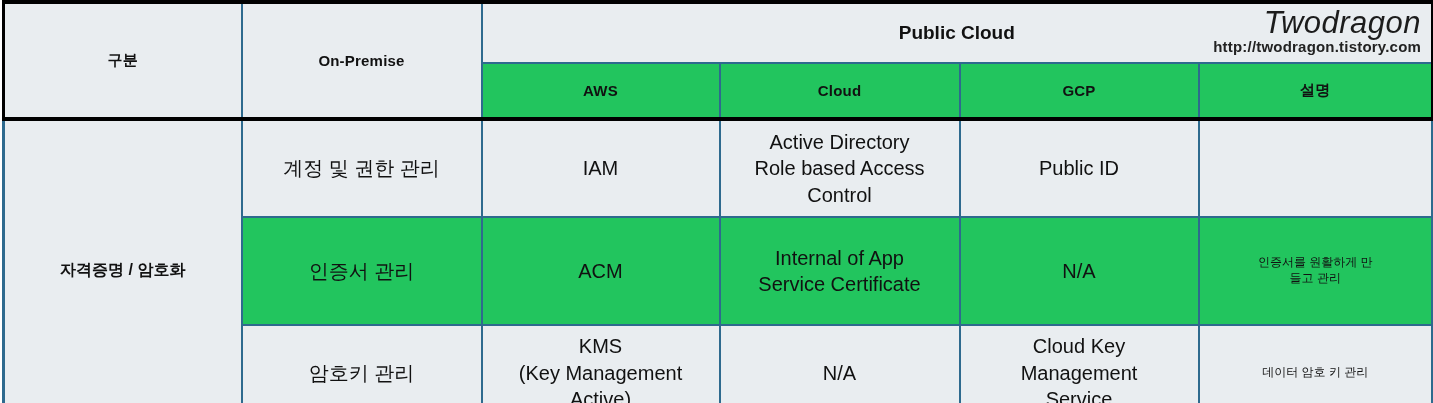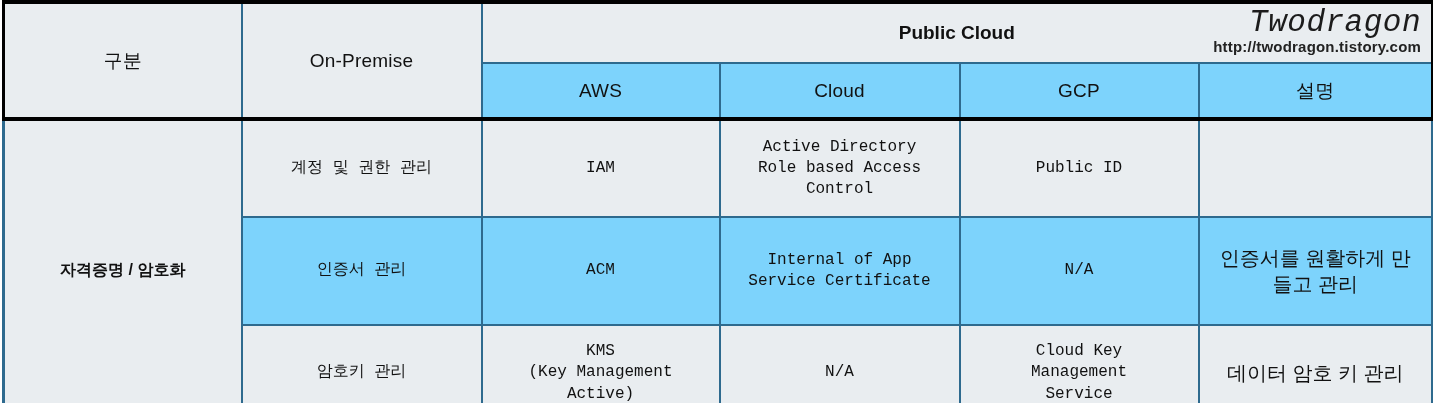--- a/index.html
+++ b/index.html
@@ -24,70 +24,69 @@
   table.compare th, table.compare td {
     border: 2px solid #2e6a8e;
     text-align: center;
     vertical-align: middle;
     padding: 2px 6px;
     box-sizing: border-box;
     overflow: hidden;
   }
   
   .bg-light { background: #e9edf0; }
-  .bg-gray  { background: #7dd3fc; }
+  .bg-gray  { background: #22c55e; }
 
   
   .hb-top    { border-top: 4px solid #000000 !important; margin-left: 12px; }
   .hb-left   { border-left: 3px solid #000000 !important; }
   .hb-right  { border-right: 3px solid #000000 !important; }
   .hb-bottom { border-bottom: 4px solid #000000 !important; }
 
   
   .bb-left   { border-left: 3px solid #2e6a8e !important; }
   .bb-right  { border-right: 3px solid #2e6a8e !important; }
   .bb-bottom { border-bottom: 4px solid #2e6a8e !important; }
 
   
   .h-label {
-    font-weight: normal;
-    font-size: 19px;
+    font-weight: bold;
+    font-size: 15px;
     letter-spacing: 0.2px;
   }
   .pc-label {
     font-weight: bold;
     font-size: 19px;
   }
   .group-label {
     font-weight: bold;
     font-size: 16px;
   }
   .cell-text {
-    font-size: 16px;
+    font-size: 20px;
     line-height: 1.32;
     white-space: pre-line;
-    font-family: Liberation Mono, monospace;
   }
   .desc-text {
-    font-size: 20px;
+    font-size: 12px;
     line-height: 1.3;
     white-space: pre-line;
   }
 
   
   .pc-cell { position: relative; }
   .brand {
     position: absolute;
     top: 3px;
     right: 10px;
     text-align: right;
     line-height: 1;
   }
   .brand-name {
-    font-family: Liberation Mono, monospace;
+    font-family: Liberation Sans, sans-serif;
     font-style: italic;
     font-size: 31px;
     font-weight: 500;
     color: #1c1c1c;
     letter-spacing: 0.5px;
     display: block;
   }
   .brand-url {
     font-size: 15px;
     color: #222222;

